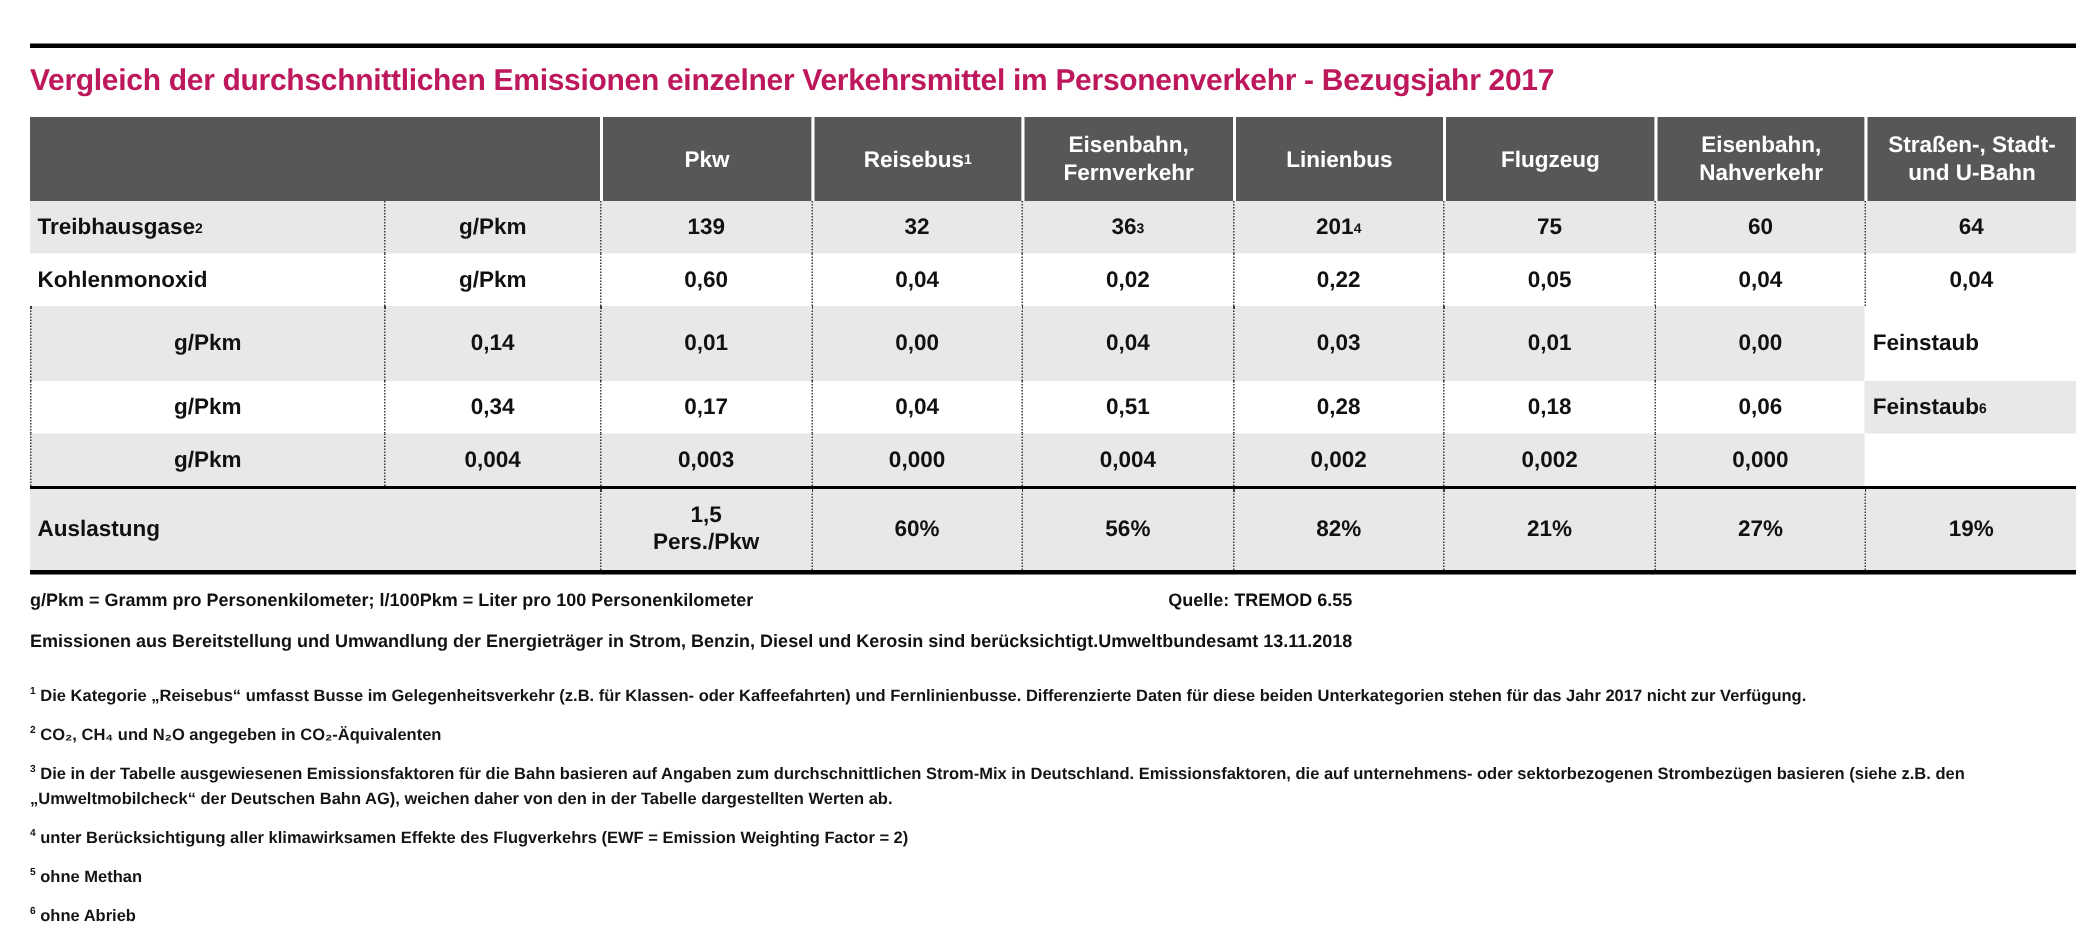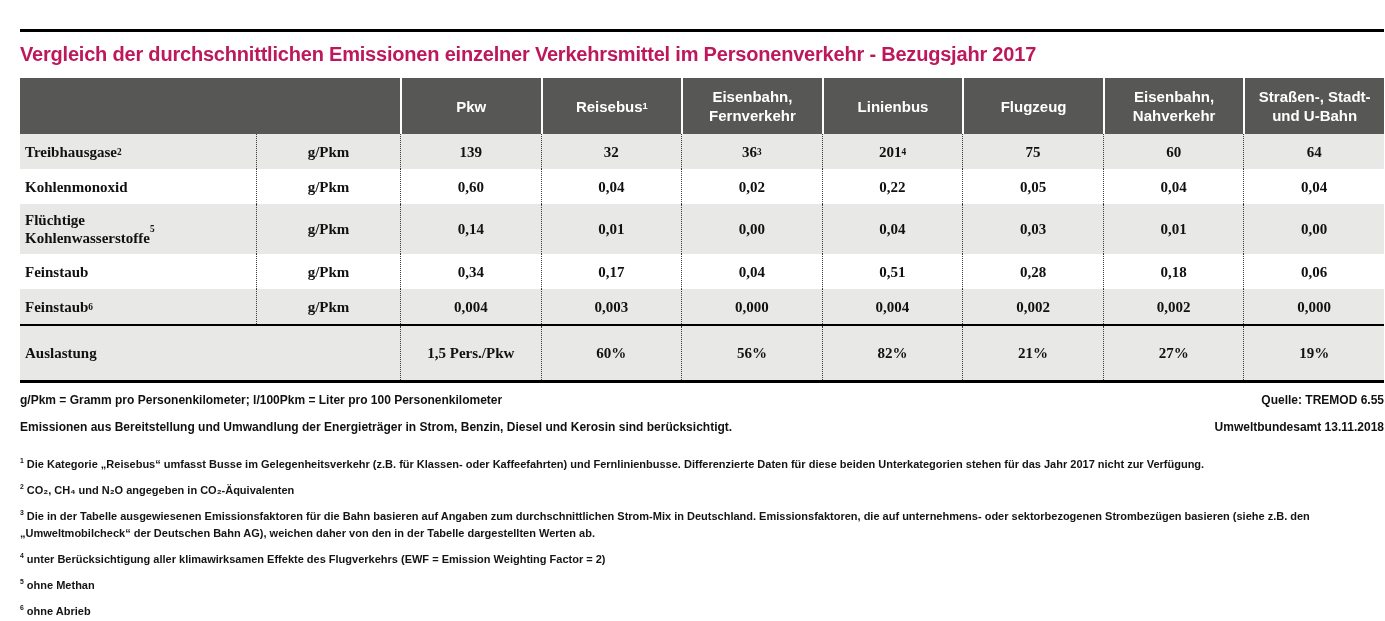--- a/index.html
+++ b/index.html
@@ -19,34 +19,34 @@
   .grid { display:grid; grid-template-columns:236px 144px repeat(7,1fr); width:1364px; }
   .hcell {
     background:var(--hdr,#575756); color:#fff; font-size:15px; font-weight:bold;
     min-height:56px; display:flex; align-items:center; justify-content:center;
     text-align:center; white-space:pre-line; line-height:19px; padding:2px 4px;
   }
   .hcell.corner { grid-column:span 2; }
   .hcell.vsep { border-left:2px solid #fff; }
   .cell {
     font-size:15px; font-weight:bold; display:flex; align-items:center;
-    min-height:35px; padding:2px 22px; line-height:18px;font-family:Liberation Serif, serif;
+    min-height:35px; padding:2px 22px; line-height:18px;
   }
   .cell.tall { min-height:50px; }
   .cell.sumrow { min-height:54px; }
   .label-cell { justify-content:flex-start; white-space:pre-line; padding-left:5px; }
   .label-cell.span2 { grid-column:span 2; }
   .unit-cell, .value-cell { justify-content:center; text-align:center; }
   .dotted { border-left:1px dotted #3c3c3c; }
   .shaded { background:var(--alt,#e8e8e7); }
   .thick-sep { grid-column:1 / -1; height:2px; background:#000; }
   .bottom-rule { grid-column:1 / -1; height:3px; background:#000; }
   sup { font-size:62%; line-height:0; vertical-align:super; }
   .legend-row {
-    width:1364px; display:flex; justify-content:space-between;
+    width:1364px; display:flex; 
     margin-top:10px; font-size:12px; font-weight:bold;
   }
   .legend-col div, .source-col div { margin-bottom:13px; }
   .source-col { text-align:right; }
   .footnotes { width:1364px; margin-top:9px; font-size:11px; font-weight:600; line-height:1.55; }
   .footnote { margin-bottom:9px; color:#141414; }
 </style>
 </head>
 <body>
 
@@ -77,22 +77,20 @@
       <div class="cell value-cell dotted shaded">64</div>
       <div class="cell label-cell">Kohlenmonoxid</div>
       <div class="cell unit-cell dotted">g/Pkm</div>
       <div class="cell value-cell dotted">0,60</div>
       <div class="cell value-cell dotted">0,04</div>
       <div class="cell value-cell dotted">0,02</div>
       <div class="cell value-cell dotted">0,22</div>
       <div class="cell value-cell dotted">0,05</div>
       <div class="cell value-cell dotted">0,04</div>
       <div class="cell value-cell dotted">0,04</div>
-      <div class="cell label-cell shaded tall">Flüchtige
-Kohlenwasserstoffe<sup>5</sup></div>
       <div class="cell unit-cell dotted shaded tall">g/Pkm</div>
       <div class="cell value-cell dotted shaded tall">0,14</div>
       <div class="cell value-cell dotted shaded tall">0,01</div>
       <div class="cell value-cell dotted shaded tall">0,00</div>
       <div class="cell value-cell dotted shaded tall">0,04</div>
       <div class="cell value-cell dotted shaded tall">0,03</div>
       <div class="cell value-cell dotted shaded tall">0,01</div>
       <div class="cell value-cell dotted shaded tall">0,00</div>
       <div class="cell label-cell">Feinstaub</div>
       <div class="cell unit-cell dotted">g/Pkm</div>

